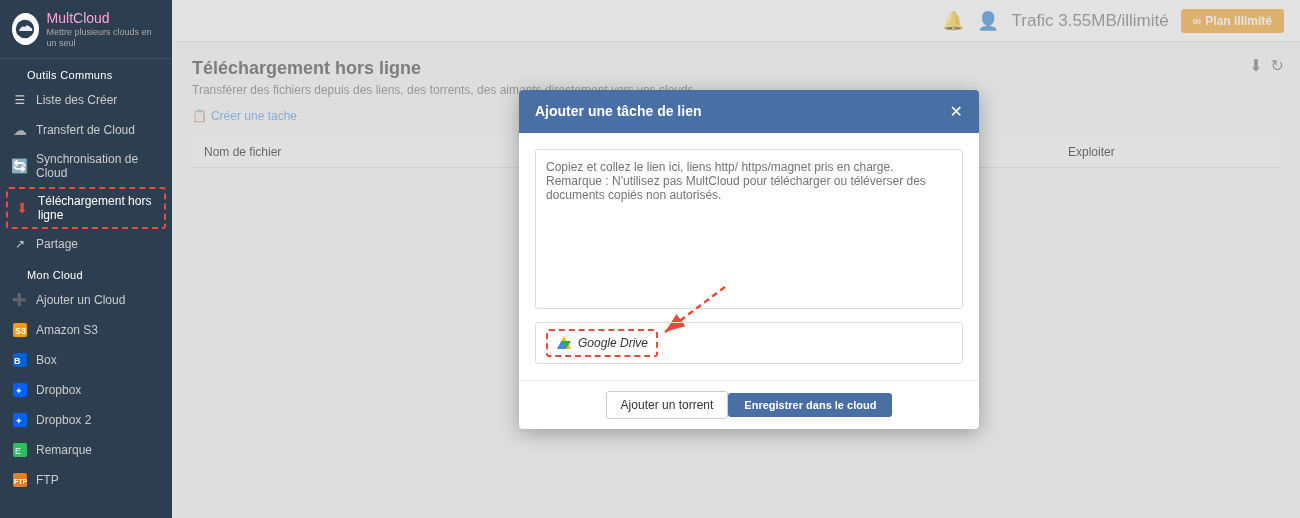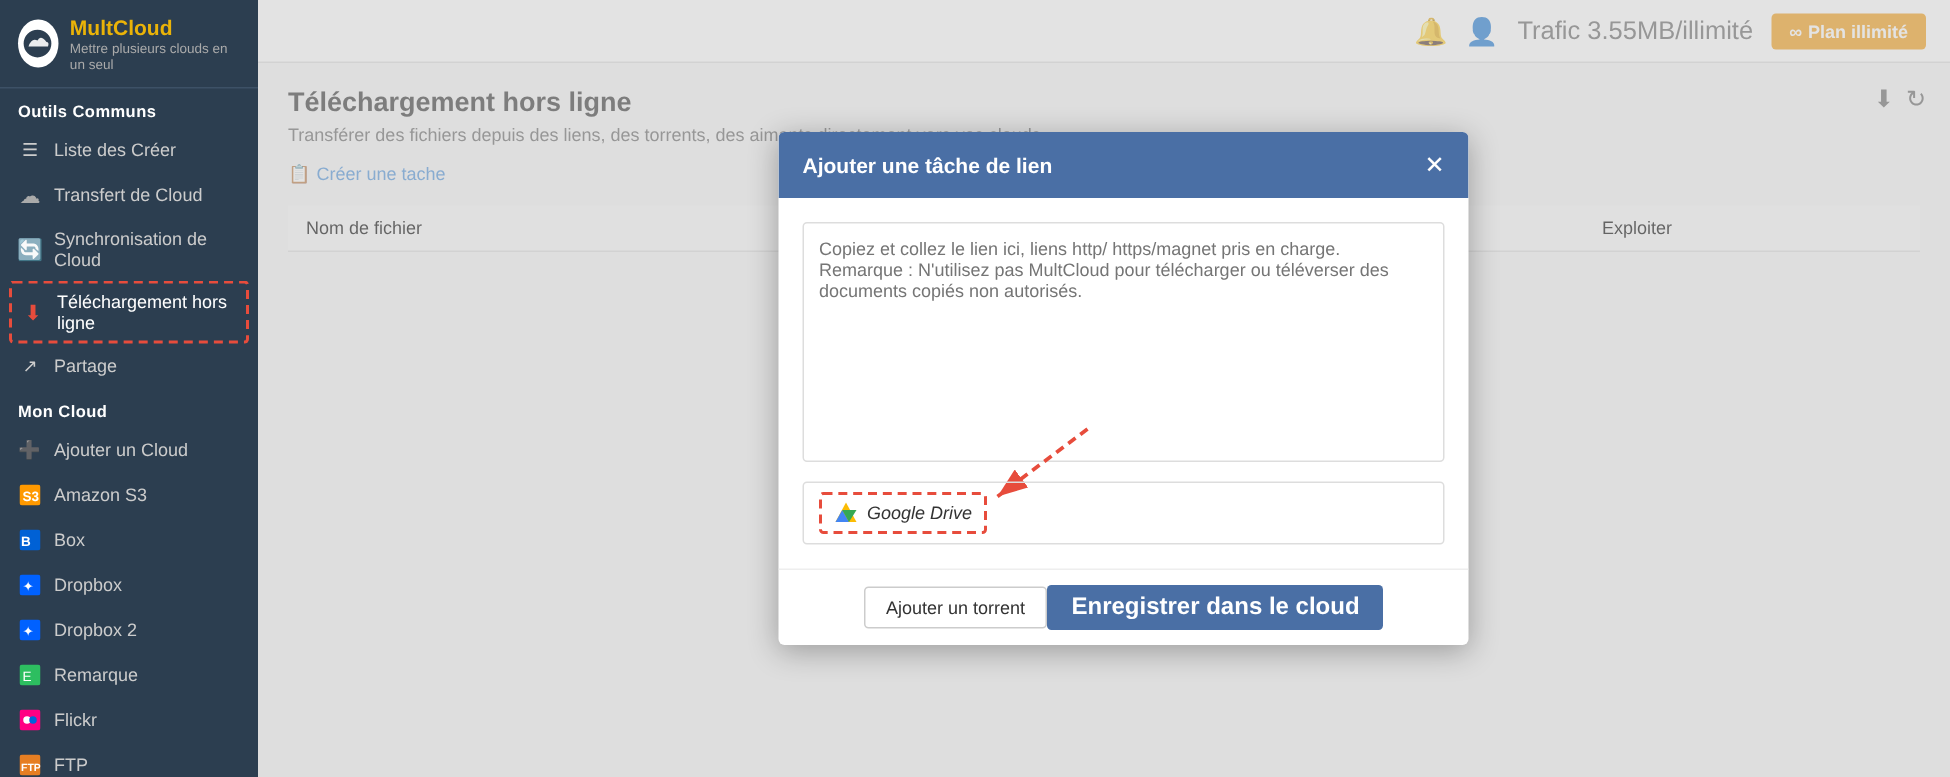--- a/index.html
+++ b/index.html
@@ -24,27 +24,27 @@
       gap: 8px;
       border-bottom: 1px solid #3d5166;
     }
     .sidebar-logo-icon {
       width: 32px; height: 32px;
       background: white;
       border-radius: 50%;
       display: flex; align-items: center; justify-content: center;
       font-size: 10px; color: #2c3e50; font-weight: bold;
     }
-    .sidebar-logo-text { font-size: 14px; font-weight: bold; color: #eab308; line-height: 1.2; }
+    .sidebar-logo-text { font-size: 14px; font-weight: normal; color: #f9a8d4; line-height: 1.2; }
     .sidebar-logo-sub { font-size: 9px; color: #aaa; line-height: 1.2; }
 
     .sidebar-section-title {
-      padding: 10px 12px 4px;
+      padding: 10px 27px 4px;
       font-size: 11px;
-      font-weight: bold;
+      font-weight: normal;
       color: #fff;
       letter-spacing: 0.3px;
     }
     .sidebar-item {
       display: flex;
       align-items: center;
       gap: 8px;
       padding: 7px 12px;
       cursor: pointer;
       color: #ccc;
@@ -203,21 +203,21 @@
       font-size: 12px;
       cursor: pointer;
       color: #333;
     }
     .btn-save-cloud {
       background: #4a6fa5;
       color: white;
       border: none;
       padding: 6px 16px;
       border-radius: 3px;
-      font-size: 16px;
+      font-size: 11px;
       cursor: pointer;
       font-weight: bold;
     }
 
     
     .amazon-icon { color: #86efac; }
   </style>
 </head>
 <body>
 
@@ -301,30 +301,20 @@
     <span>Dropbox 2</span>
   </div>
   <div class="sidebar-item">
     <div class="sidebar-item-icon">
       <svg width="14" height="14" viewBox="0 0 14 14">
           <rect width="14" height="14" rx="2" fill="#2dbe60"></rect>
           <text x="2" y="11" font-size="9" fill="white">E</text>
         </svg>
     </div>
     <span>Remarque</span>
-  </div>
-  <div class="sidebar-item">
-    <div class="sidebar-item-icon">
-      <svg width="14" height="14" viewBox="0 0 14 14">
-          <rect width="14" height="14" rx="2" fill="#ff0084"></rect>
-          <circle cx="5" cy="7" r="2.5" fill="white"></circle>
-          <circle cx="9" cy="7" r="2.5" fill="#0063dc"></circle>
-        </svg>
-    </div>
-    <span>Flickr</span>
   </div>
   <div class="sidebar-item">
     <div class="sidebar-item-icon">
       <svg width="14" height="14" viewBox="0 0 14 14">
           <rect width="14" height="14" rx="2" fill="#e67e22"></rect>
           <text x="1" y="11" font-size="7" fill="white" font-weight="bold">FTP</text>
         </svg>
     </div>
     <span>FTP</span>
   </div>

